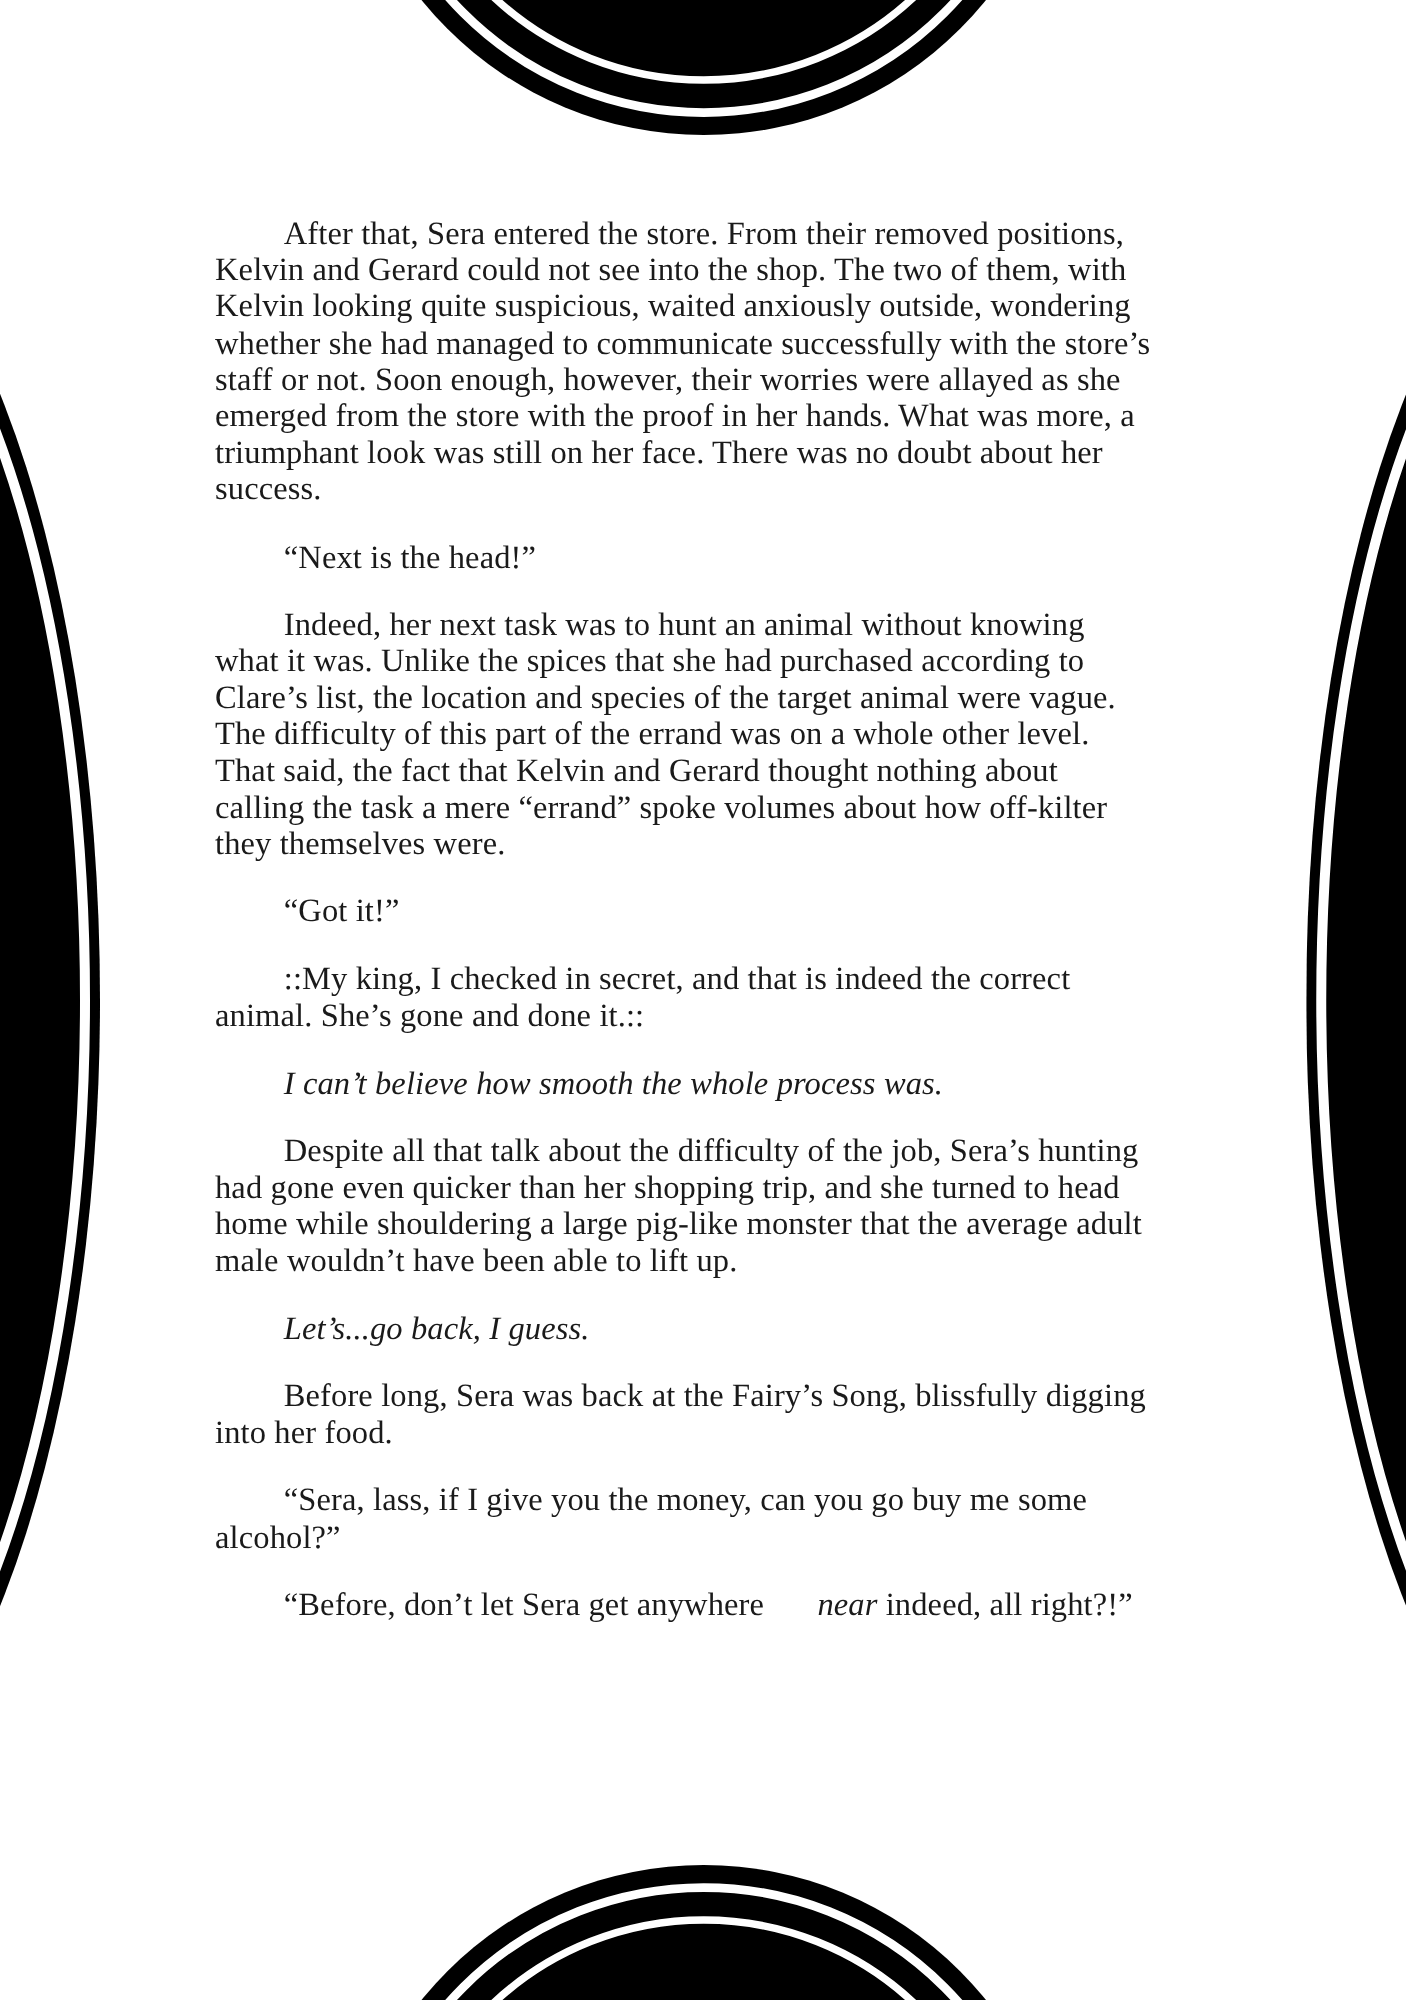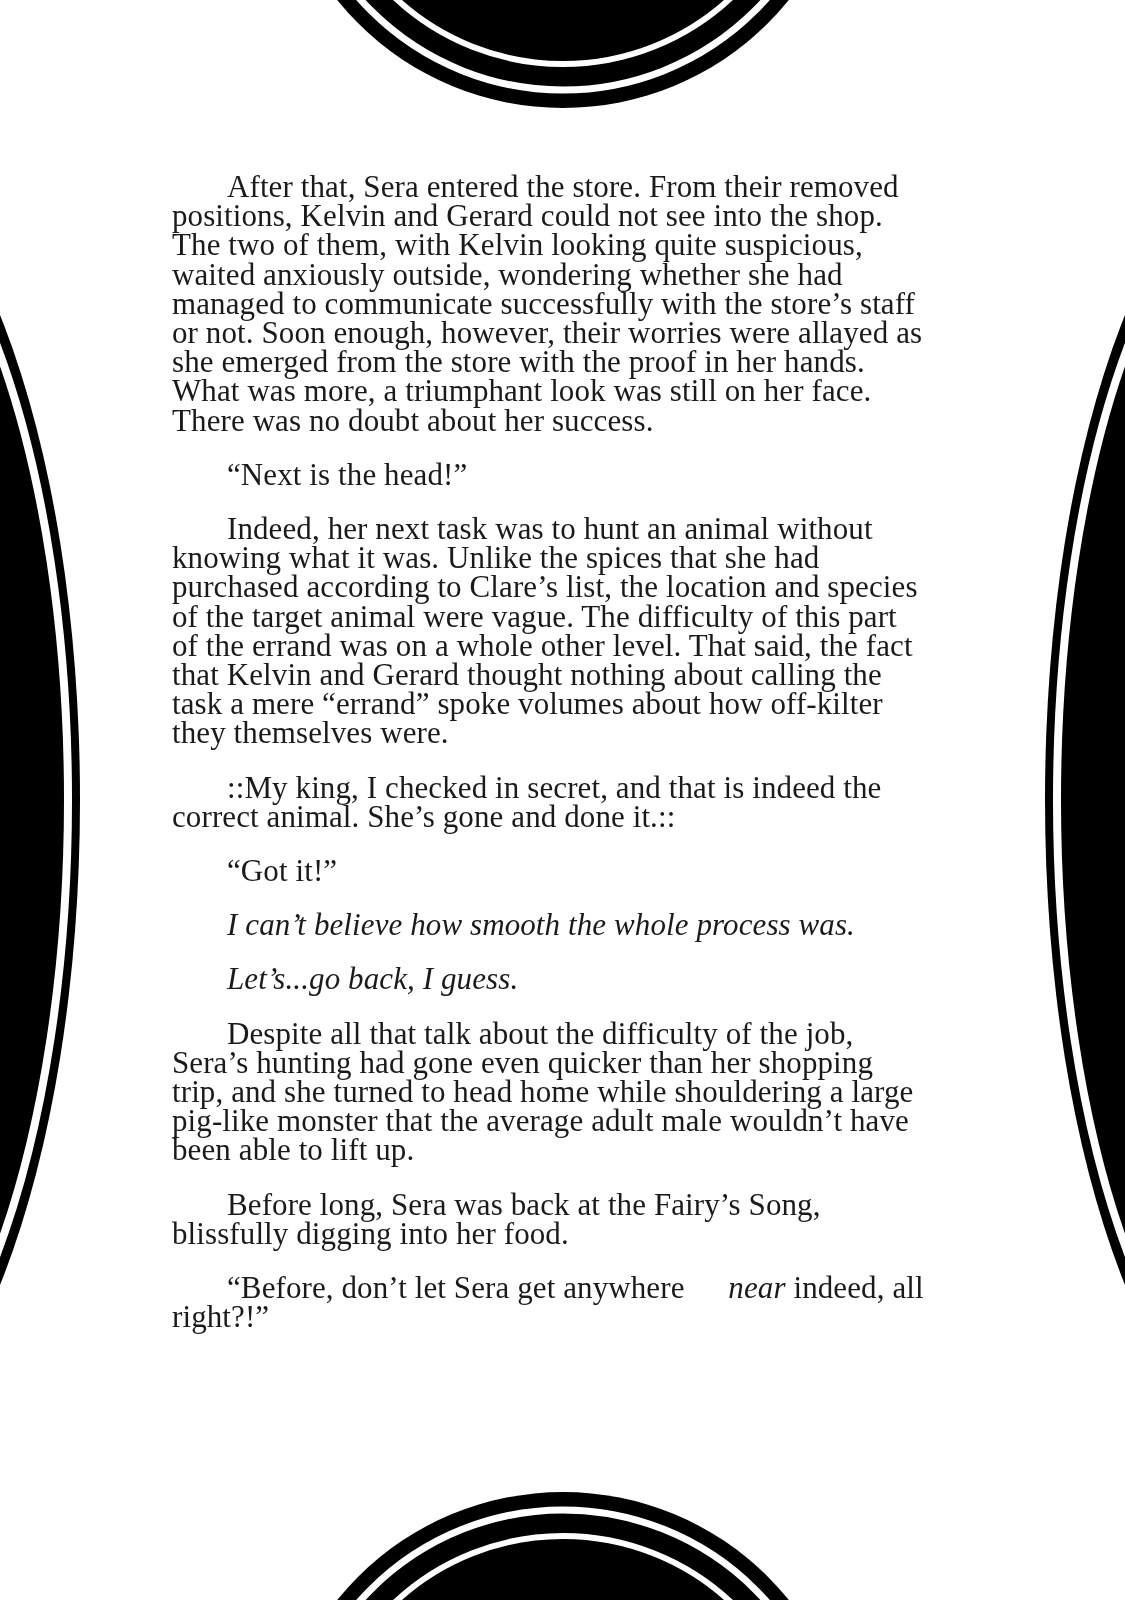--- a/index.html
+++ b/index.html
@@ -33,21 +33,21 @@
 
   
   .text-column {
     position: absolute;
     left: 172px;
     top: 172px;
     width: 752px;
   }
   .para {
     margin: 0 0 25px 0;
-    font-size: 31px;
+    font-size: 26px;
     line-height: 29.2px;
     color: #1a1a1a;
     text-align: left;
     text-indent: 55px;
     -webkit-font-smoothing: antialiased;
     letter-spacing: 0.1px;
   }
   .para:last-child { margin-bottom: 0; }
   .para.italic { font-style: italic; }
   .para em { font-style: italic; margin-left: 36px; }
@@ -156,24 +156,25 @@
         <ellipse cx="260" cy="700" rx="248" ry="648" fill="none" stroke="#ffffff" stroke-width="8"></ellipse>
       </g>
     </svg>
 
   </div>
 
   <div class="text-column">
     <p class="para">After that, Sera entered the store. From their removed positions, Kelvin and Gerard could not see into the shop. The two of them, with Kelvin looking quite suspicious, waited anxiously outside, wondering whether she had managed to communicate successfully with the store’s staff or not. Soon enough, however, their worries were allayed as she emerged from the store with the proof in her hands. What was more, a triumphant look was still on her face. There was no doubt about her success.</p>
     <p class="para">“Next is the head!”</p>
     <p class="para">Indeed, her next task was to hunt an animal without knowing what it was. Unlike the spices that she had purchased according to Clare’s list, the location and species of the target animal were vague. The difficulty of this part of the errand was on a whole other level. That said, the fact that Kelvin and Gerard thought nothing about calling the task a mere “errand” spoke volumes about how off-kilter they themselves were.</p>
+    <p class="para">“Got it!”</p>
     <p class="para">::My king, I checked in secret, and that is indeed the correct animal. She’s gone and done it.::</p>
-    <p class="para">“Got it!”</p>
     <p class="para italic">I can’t believe how smooth the whole process was.</p>
+    <p class="para">Despite all that talk about the difficulty of the job, Sera’s hunting had gone even quicker than her shopping trip, and she turned to head home while shouldering a large pig-like monster that the average adult male wouldn’t have been able to lift up.</p>
     <p class="para italic">Let’s...go back, I guess.</p>
-    <p class="para">Despite all that talk about the difficulty of the job, Sera’s hunting had gone even quicker than her shopping trip, and she turned to head home while shouldering a large pig-like monster that the average adult male wouldn’t have been able to lift up.</p>
     <p class="para">Before long, Sera was back at the Fairy’s Song, blissfully digging into her food.</p>
+    <p class="para">“Sera, lass, if I give you the money, can you go buy me some alcohol?”</p>
     <p class="para">
       <span>“Before, don’t let Sera get anywhere </span><em>near</em><span> indeed, all right?!”</span>
     </p>
   </div>
 
 </div>
 
 </body></html>

